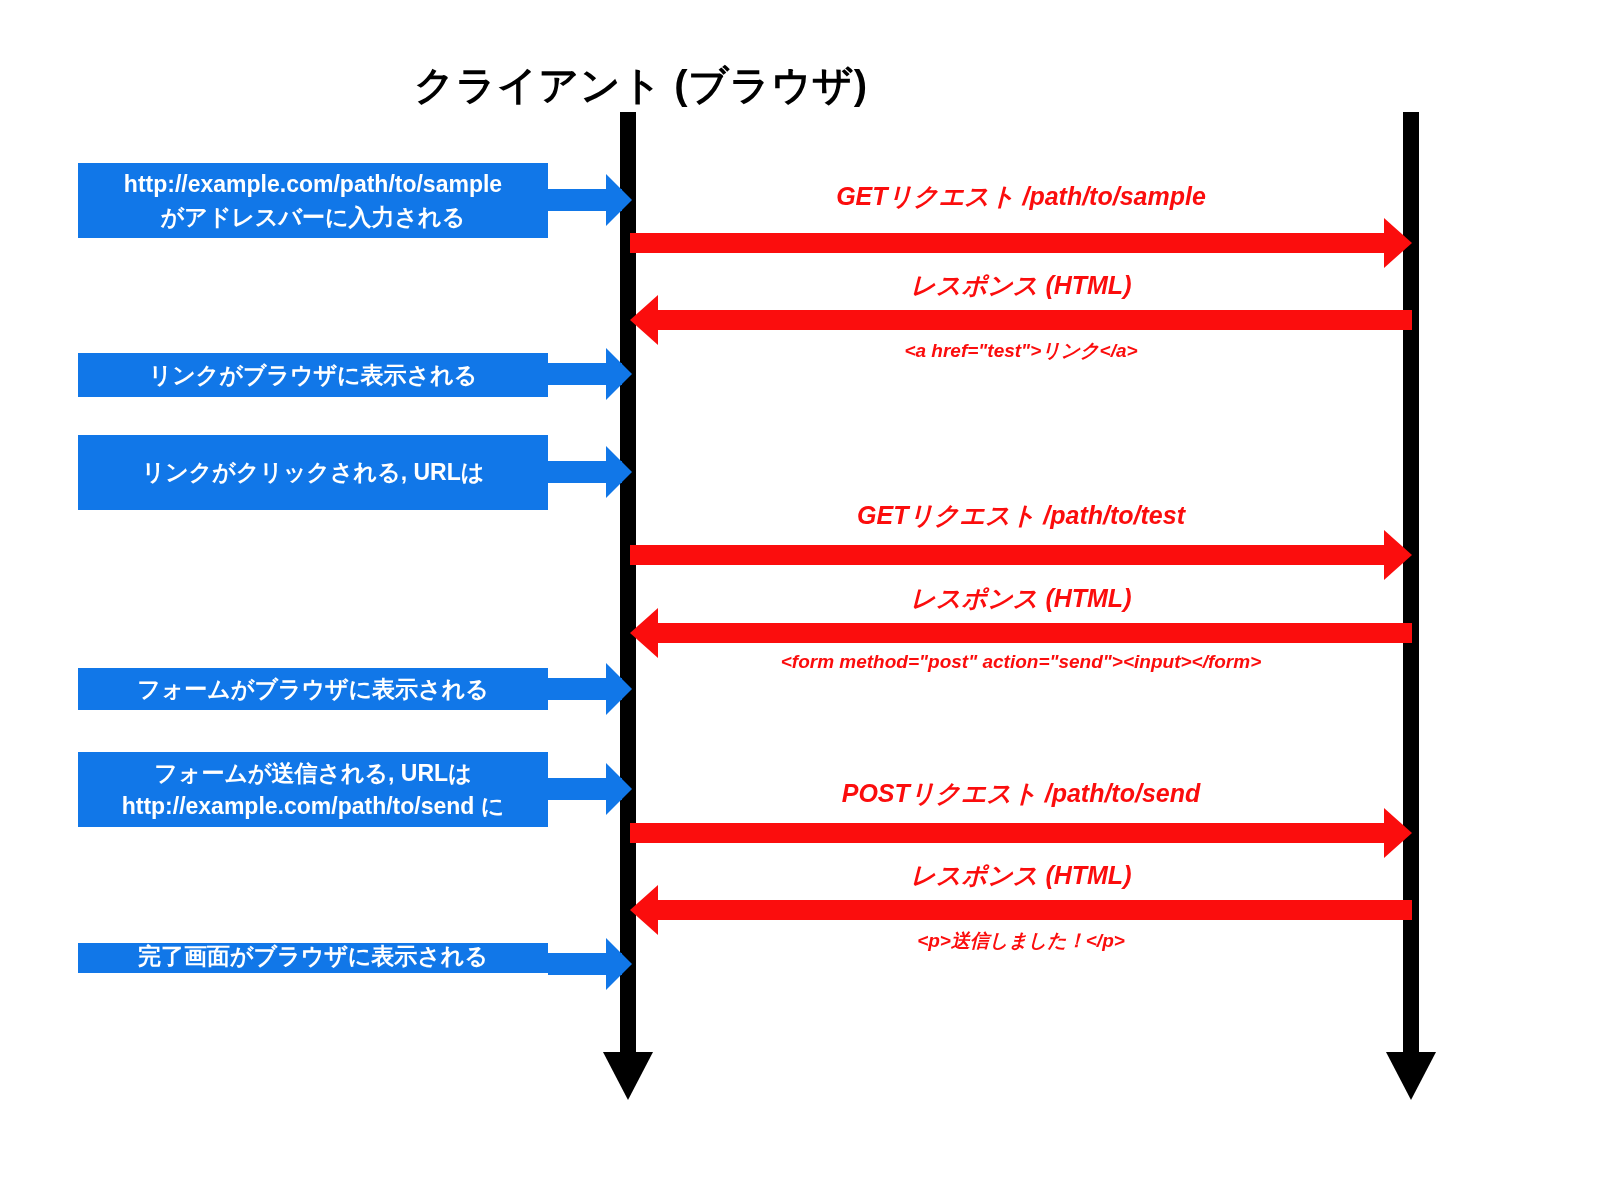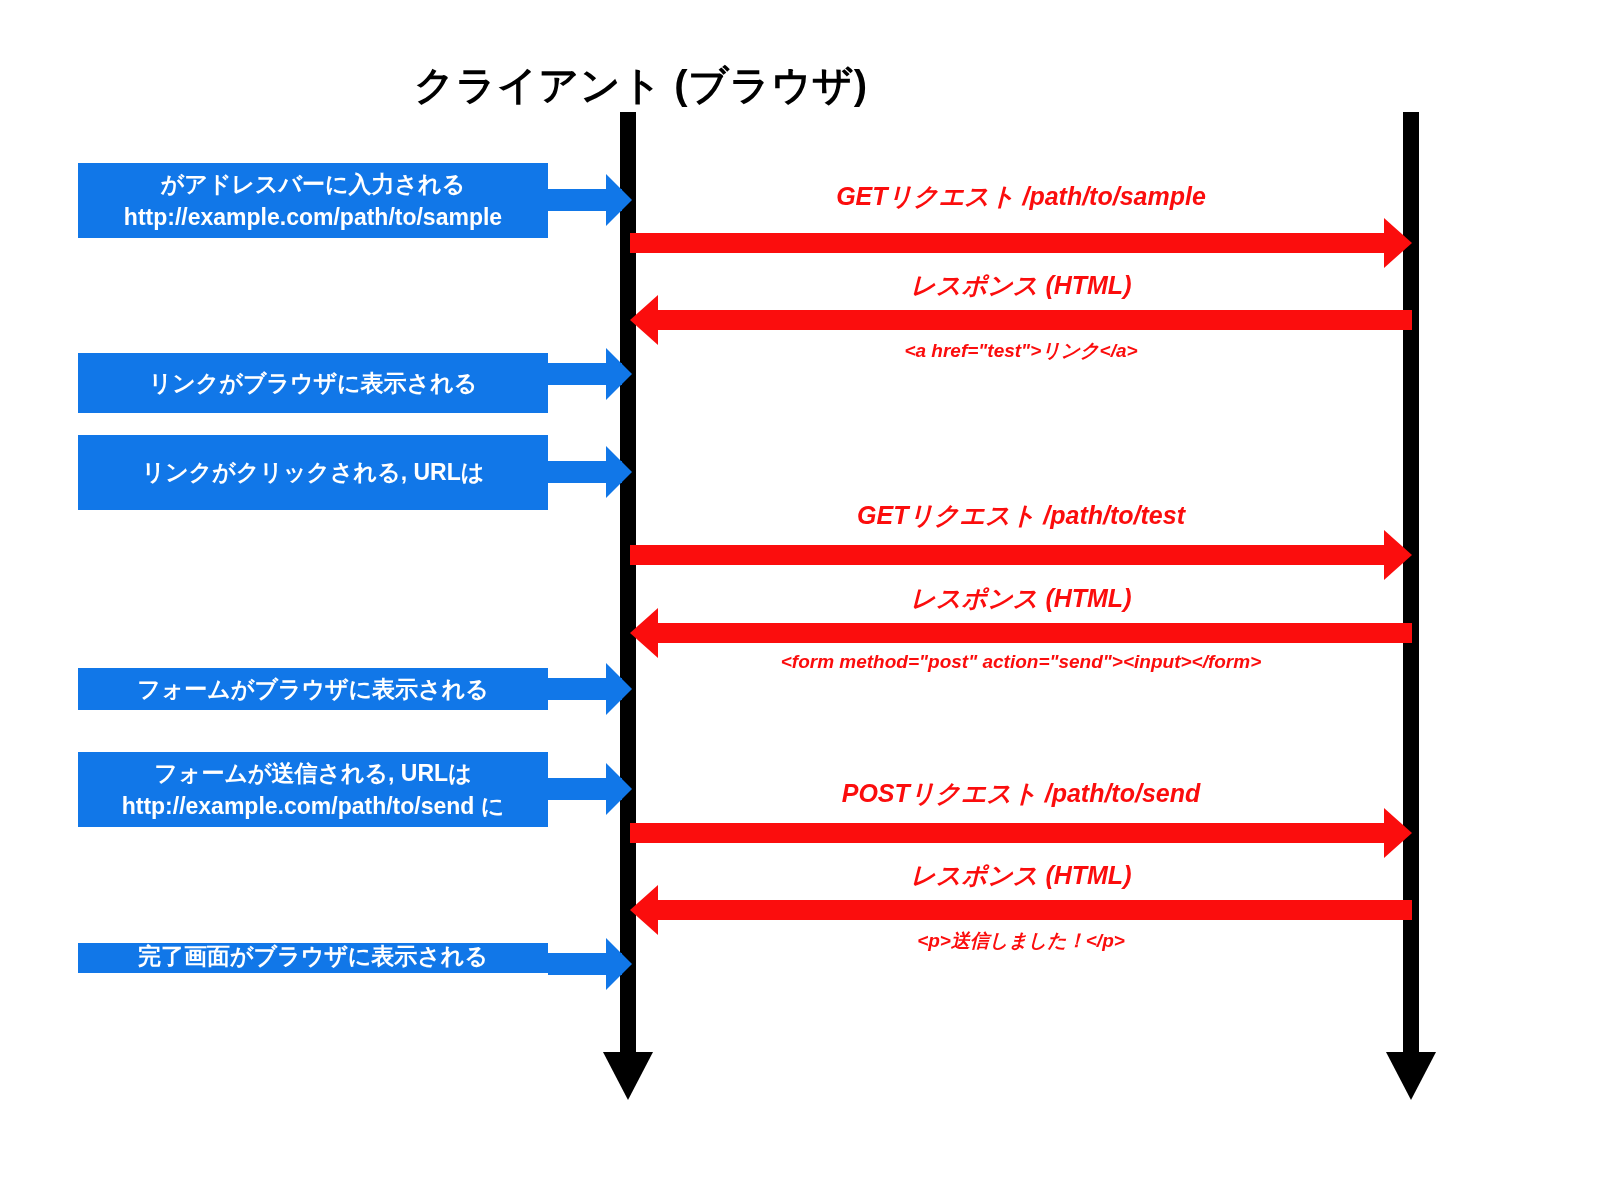--- a/index.html
+++ b/index.html
@@ -116,42 +116,42 @@
     <div class="shaft"></div>
     <div class="head"></div>
   </div>
   <div class="lifeline" id="lifeline-server">
     <div class="shaft"></div>
     <div class="head"></div>
   </div>
 
   <div class="blue-step" style="left:78px; top:163px;">
     <div class="box" style="height:75px;">
+      <span>http://example.com/path/to/sample</span>
       <span>がアドレスバーに入力される</span>
-      <span>http://example.com/path/to/sample</span>
     </div>
     <div class="shaft" style="top:26px;"></div>
     <div class="tip" style="top:11px;"></div>
   </div>
 
   <div class="msg to-right" style="left:630px; top:218px; width:782px;">
     <div class="msg-label primary" style="top:-38px;">GETリクエスト /path/to/sample</div>
     <div class="bar" style="top:15px; width:754px;"></div>
     <div class="tip" style="top:0px;"></div>
   </div>
 
   <div class="msg to-left" style="left:630px; top:295px; width:782px;">
     <div class="msg-label primary" style="top:-26px;">レスポンス (HTML)</div>
     <div class="bar" style="top:15px; width:754px;"></div>
     <div class="tip" style="top:0px;"></div>
     <div class="msg-label code" style="top:43px;">&lt;a href="test"&gt;リンク&lt;/a&gt;</div>
   </div>
 
   <div class="blue-step" style="left:78px; top:353px;">
-    <div class="box" style="height:60px;justify-content:center;">
+    <div class="box" style="height:44px;justify-content:center;">
       <span>リンクがブラウザに表示される</span>
     </div>
     <div class="shaft" style="top:10px;"></div>
     <div class="tip" style="top:-5px;"></div>
   </div>
 
   <div class="blue-step" style="left:78px; top:435px;">
     <div class="box" style="height:75px;">
       <span>リンクがクリックされる, URLは</span>
     </div>

